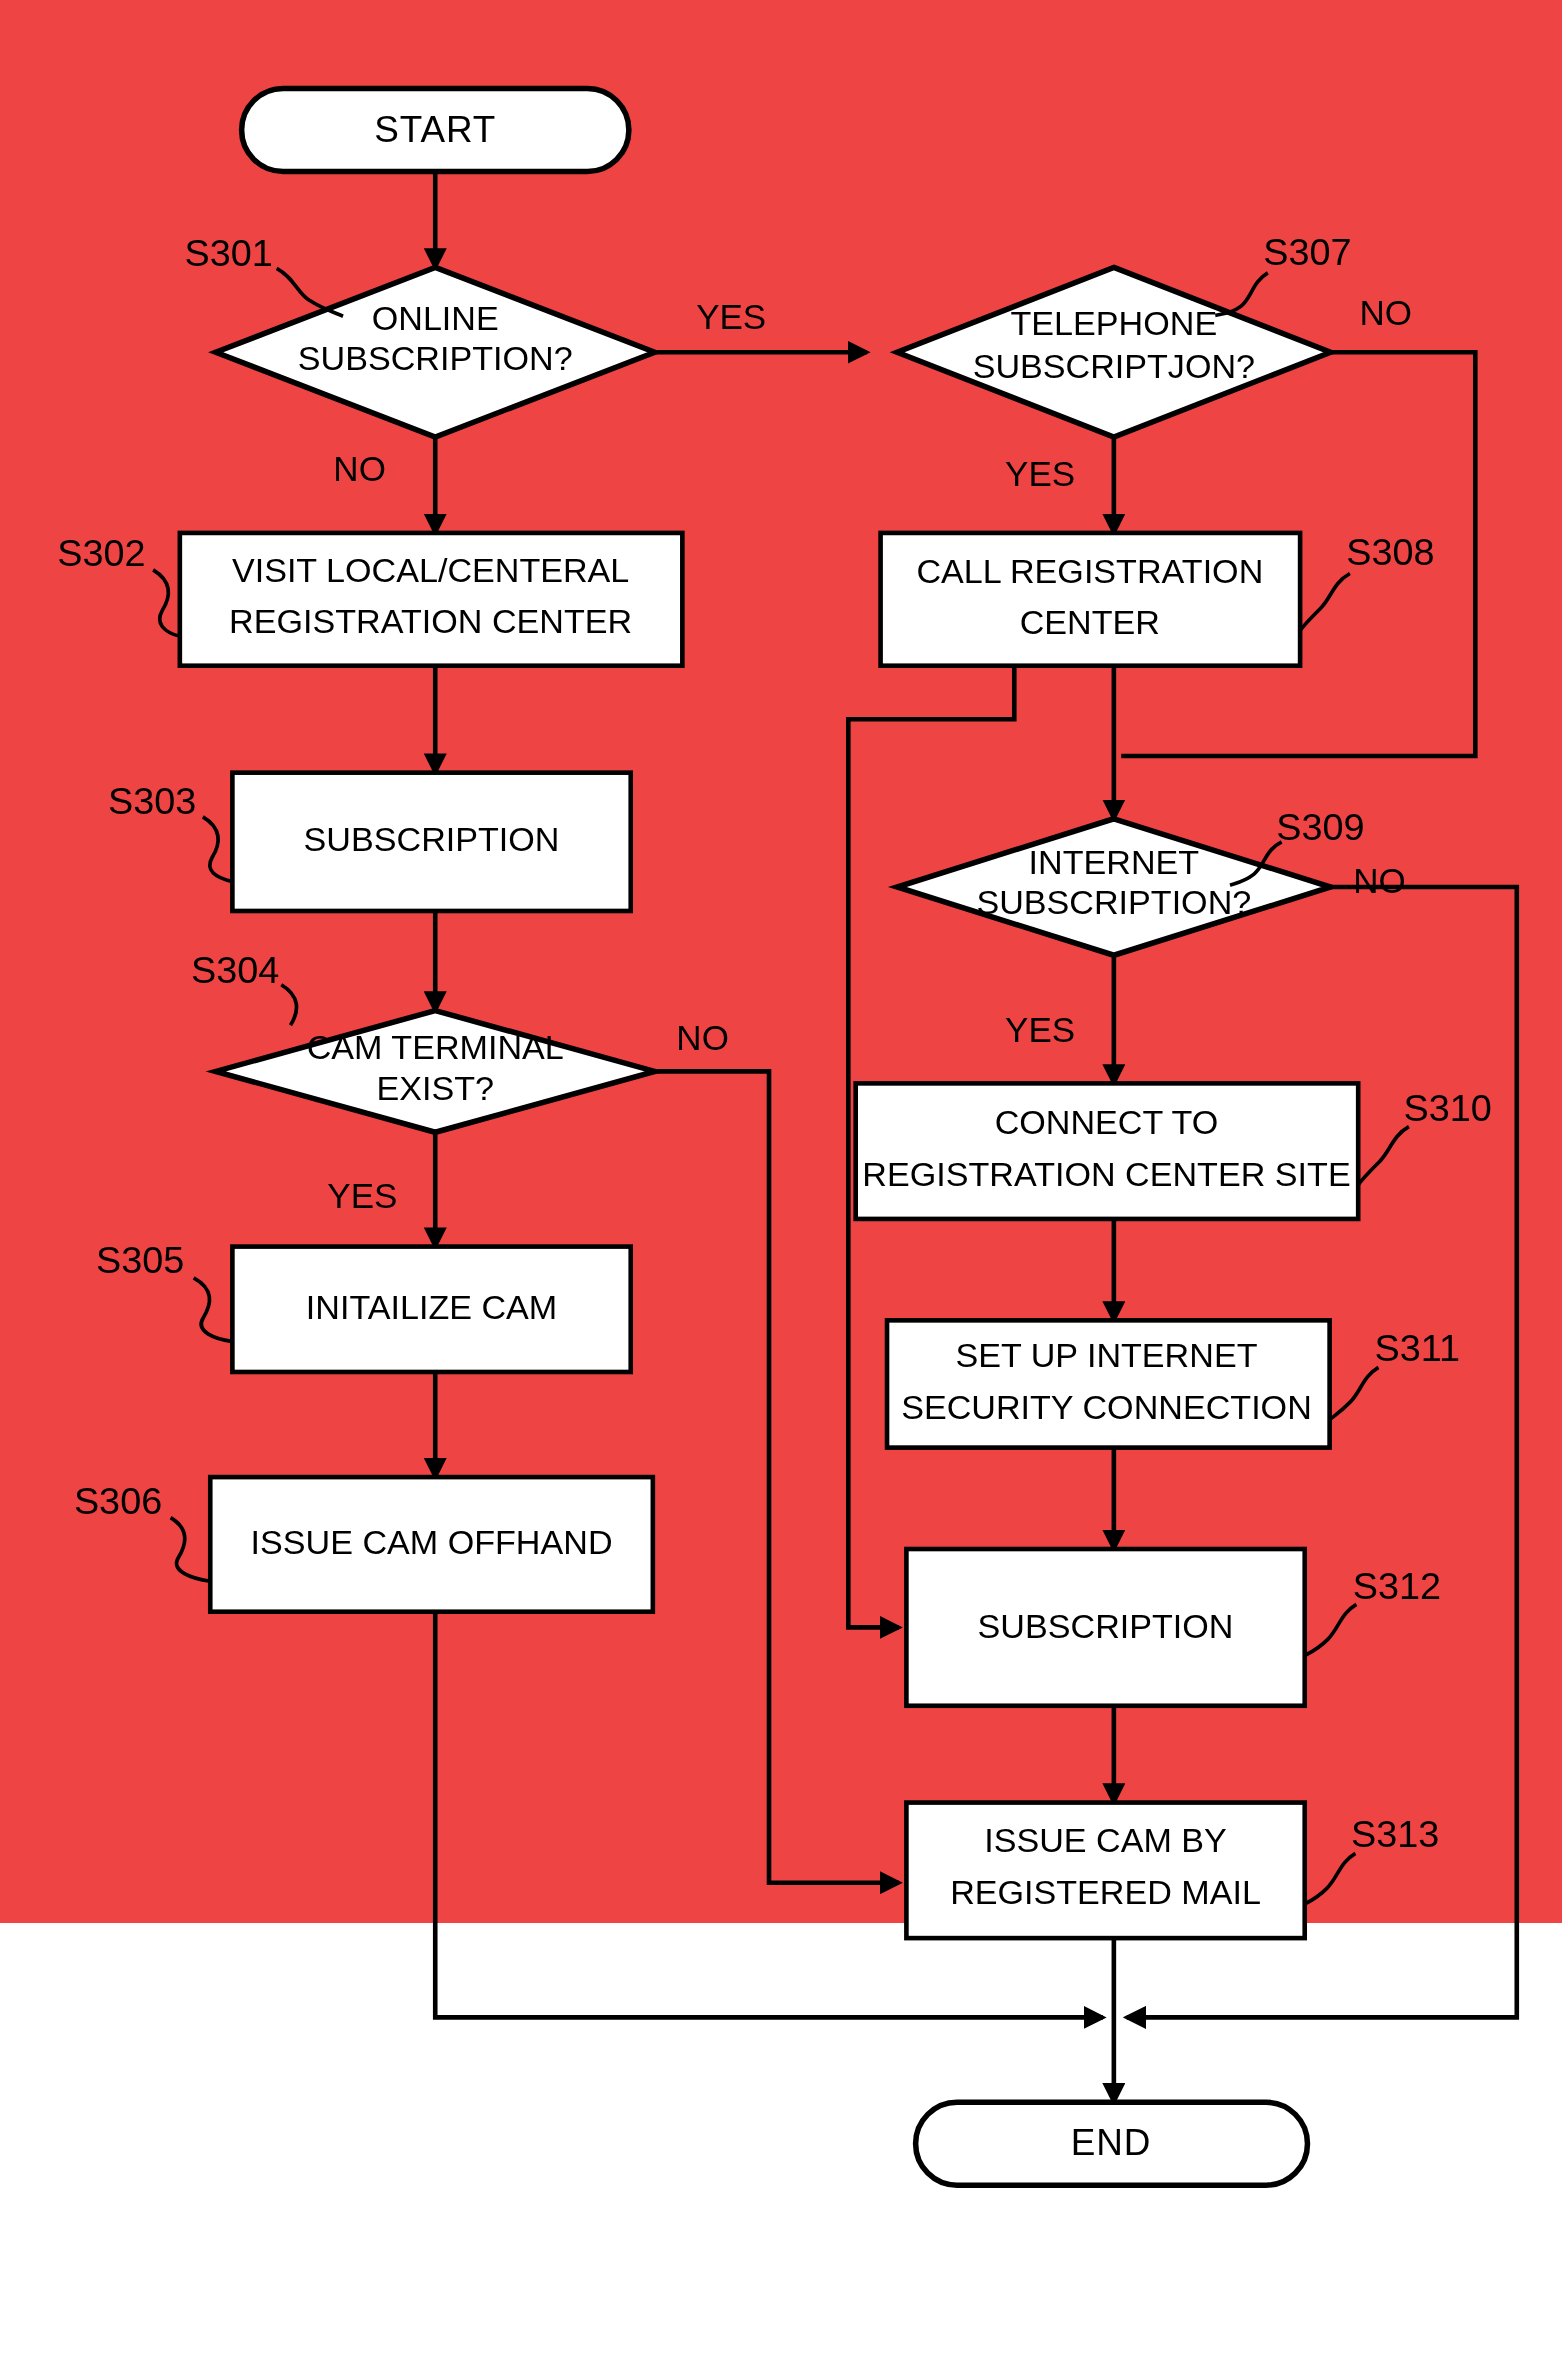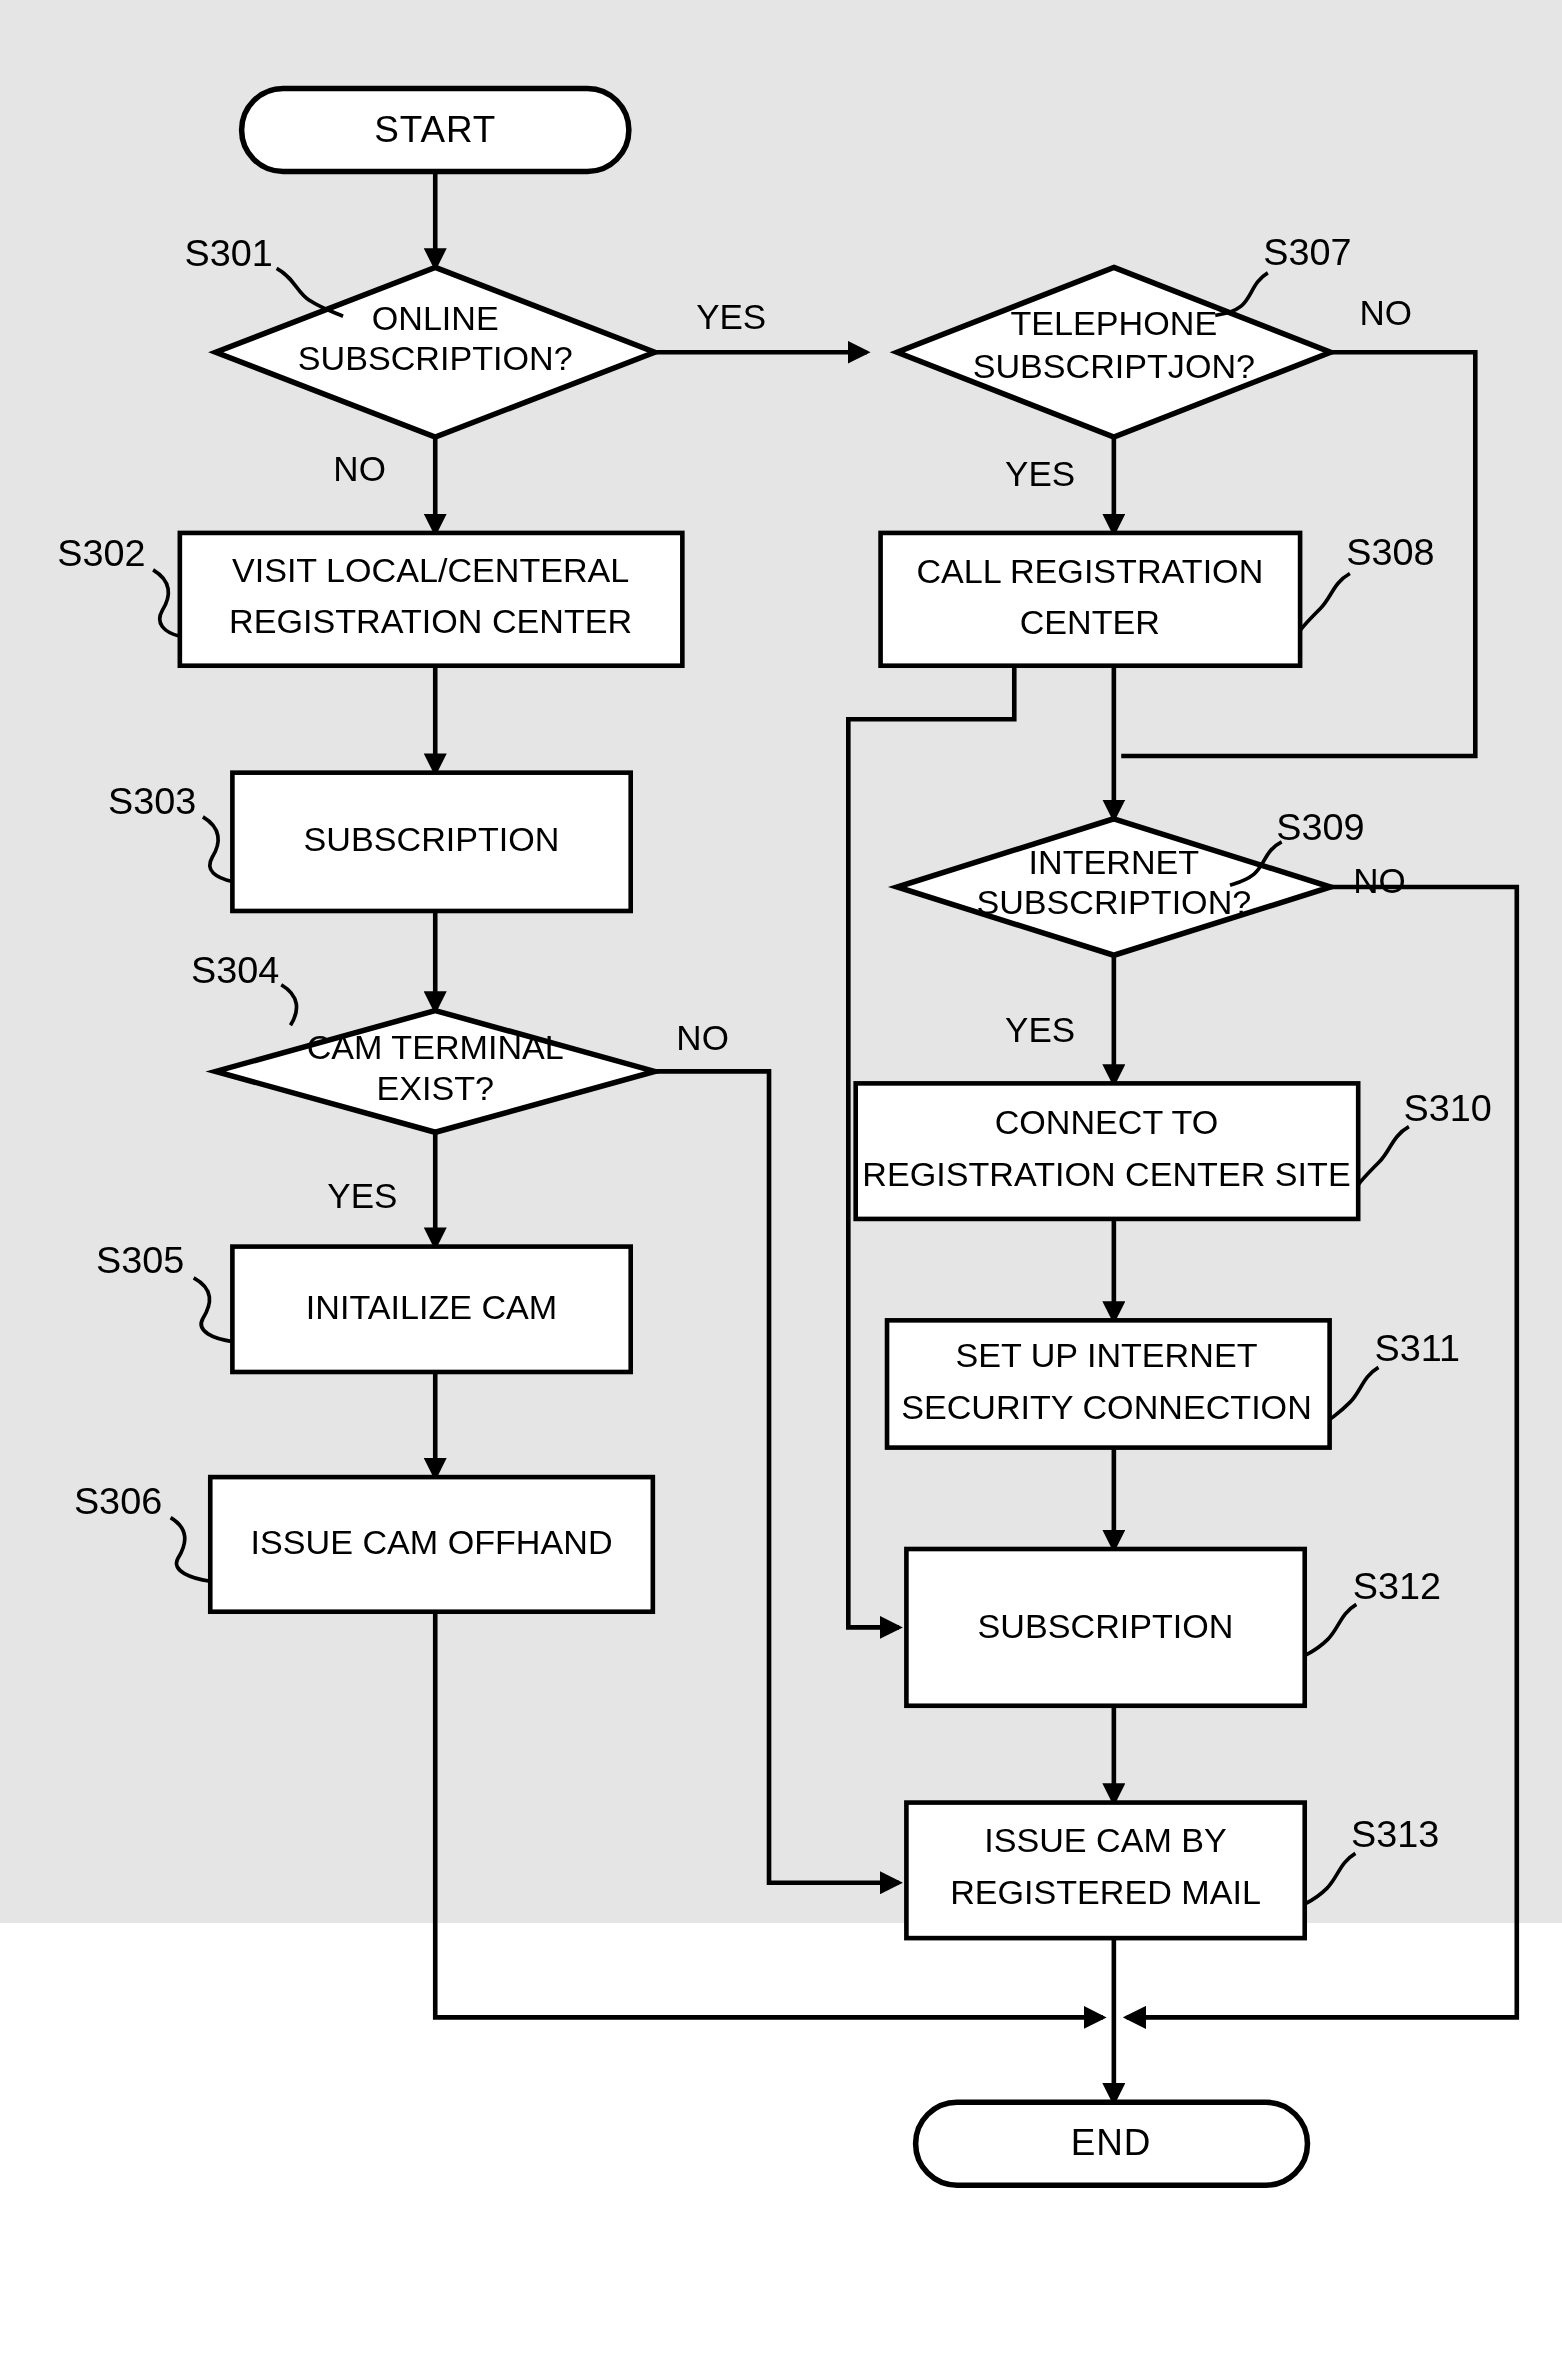--- a/index.html
+++ b/index.html
@@ -11,21 +11,21 @@
   body {
     width: 1562px;
     height: 2377px;
     font-family: "Liberation Sans", sans-serif;
     overflow: hidden;
   }
   #figure-root {
     position: relative;
     width: 1562px;
     height: 1923px;
-    background: #e5e5e5;
+    background: #ef4444;
   }
   svg#flow {
     display: block;
     width: 1562px;
     height: 2377px;
   }
   .shape-stroke {
     fill: #ffffff;
     stroke: #000000;
     stroke-width: 5;

